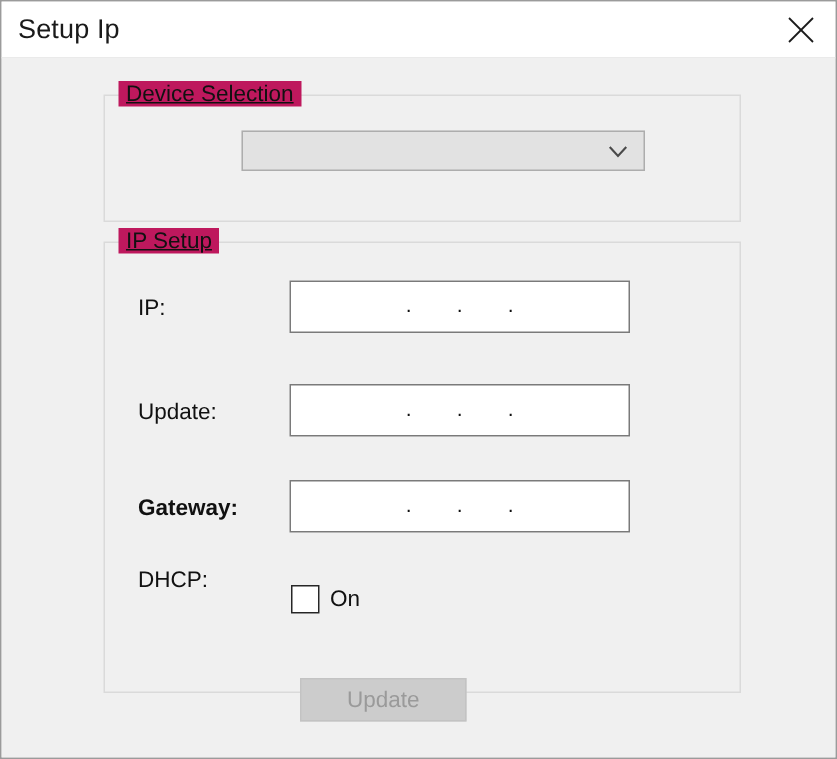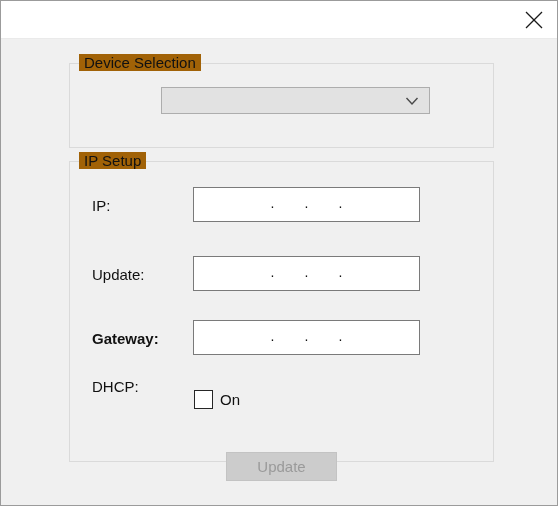--- a/index.html
+++ b/index.html
@@ -72,24 +72,25 @@
     position: absolute;
     border: 1px solid #dadada;
     box-sizing: border-box;
     background: transparent;
   }
   .group-legend {
     position: absolute;
     top: -10px;
     left: 9px;
     padding: 0 5px;
-    background: #a16207;
+    background: #be185d;
     font-size: 15px;
     color: #111111;
     white-space: nowrap;
+    text-decoration: underline;
   }
 
   #group-device {
     left: 68px;
     top: 24px;
     width: 425px;
     height: 85px;
   }
   #group-ipsetup {
     left: 68px;
@@ -192,41 +193,42 @@
   .checkbox-label {
     margin-left: 7px;
     font-size: 15px;
     color: #111111;
     white-space: nowrap;
   }
 
   
   .update-button {
     position: absolute;
-    left: 225px;
+    left: 199px;
     top: 413px;
     width: 111px;
     height: 29px;
     box-sizing: border-box;
     background: #cccccc;
     border: 1px solid #c3c3c3;
     display: flex;
     align-items: center;
     justify-content: center;
     font-size: 15px;
     color: #9a9a9a;
     cursor: default;
   }
 </style>
 </head>
 <body>
 
 <div class="window">
 
   <div class="titlebar">
+    <div class="title-text">Setup Ip</div>
     <div class="close-button">
       <span>
         <svg width="20" height="20" viewBox="0 0 20 20">
           <line x1="2" y1="2" x2="18" y2="18" stroke="#1a1a1a" stroke-width="1.2"></line>
           <line x1="18" y1="2" x2="2" y2="18" stroke="#1a1a1a" stroke-width="1.2"></line>
         </svg>
       </span>
     </div>
   </div>
 

